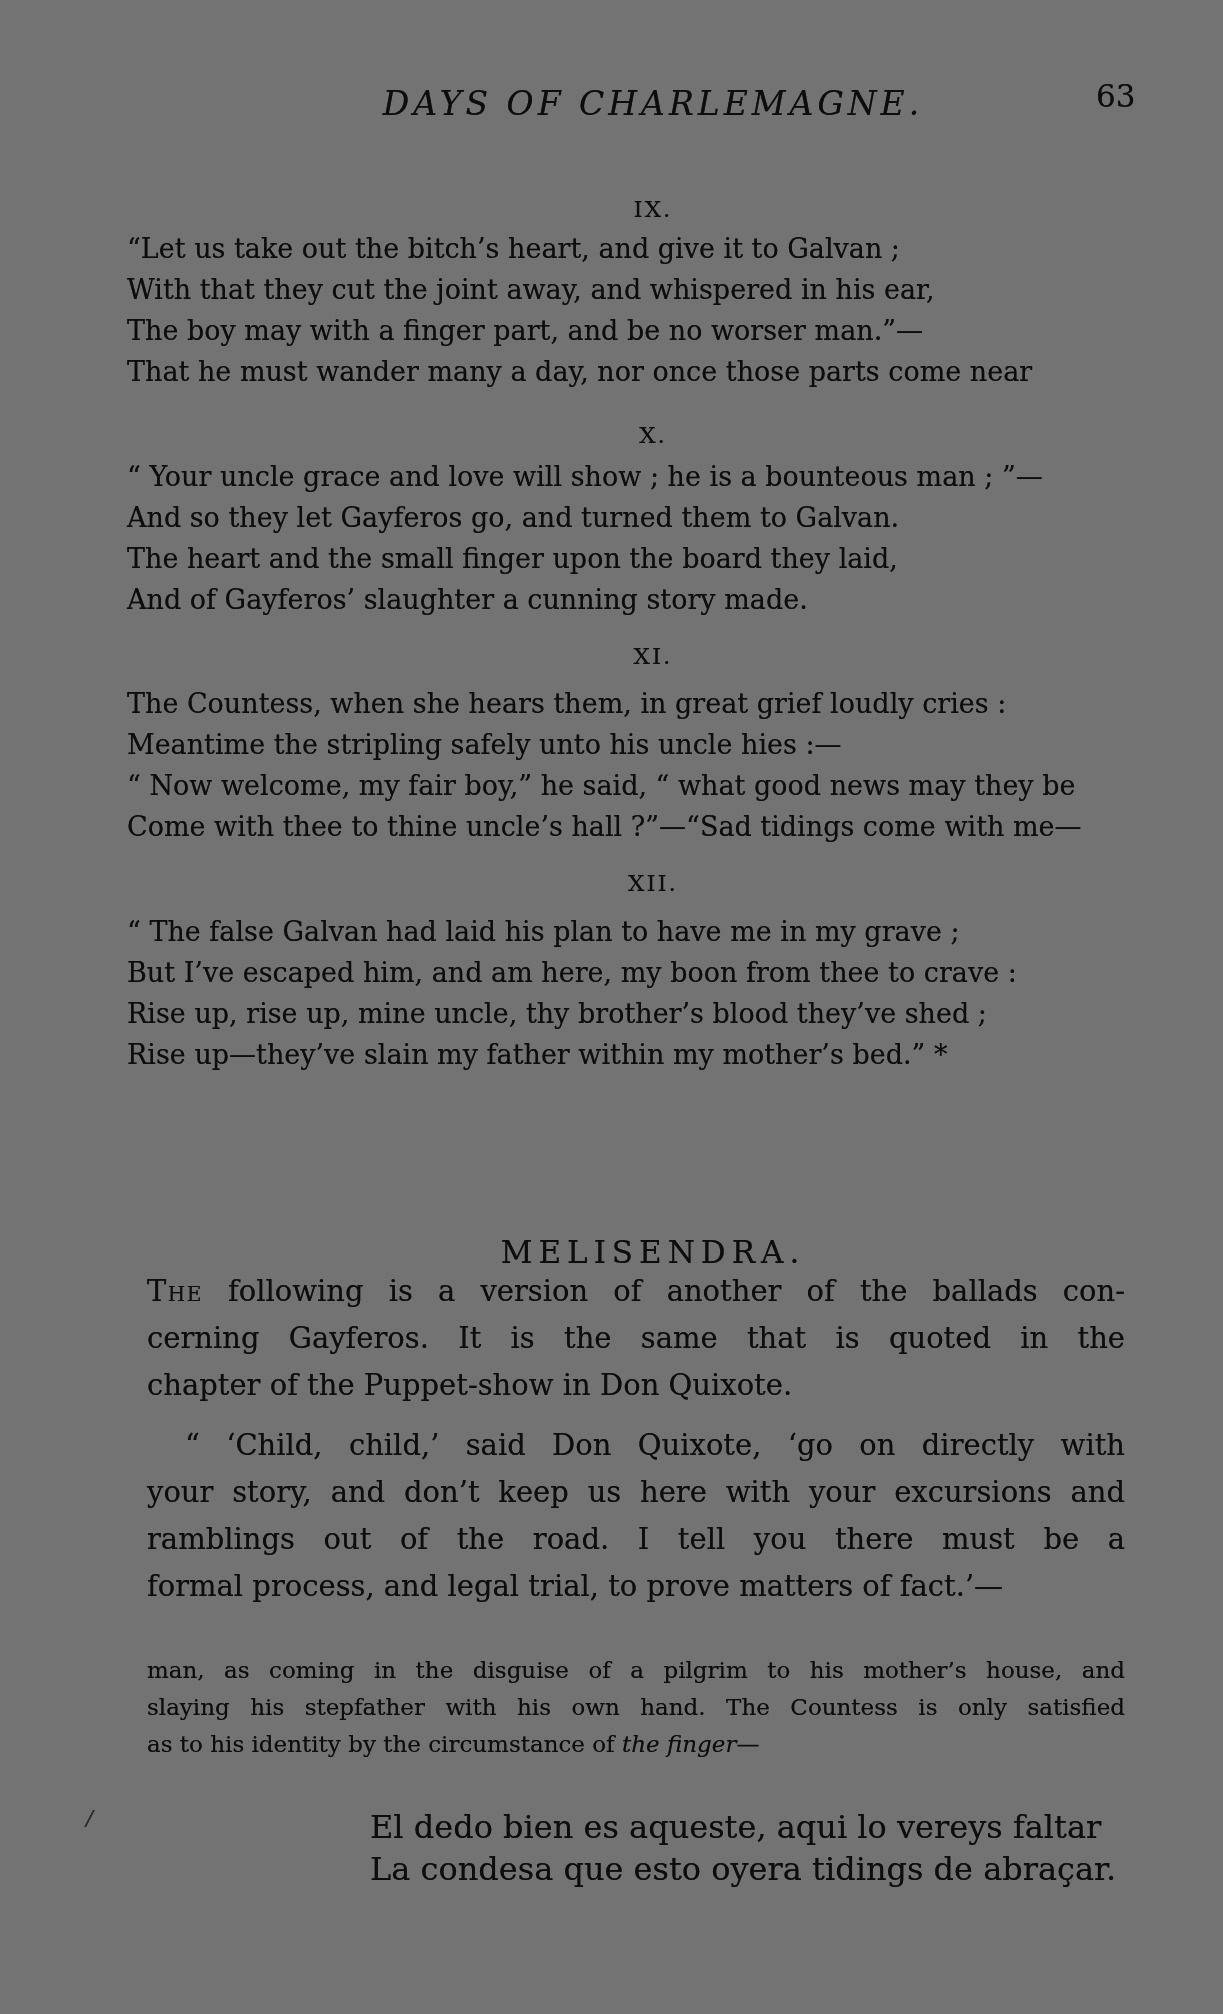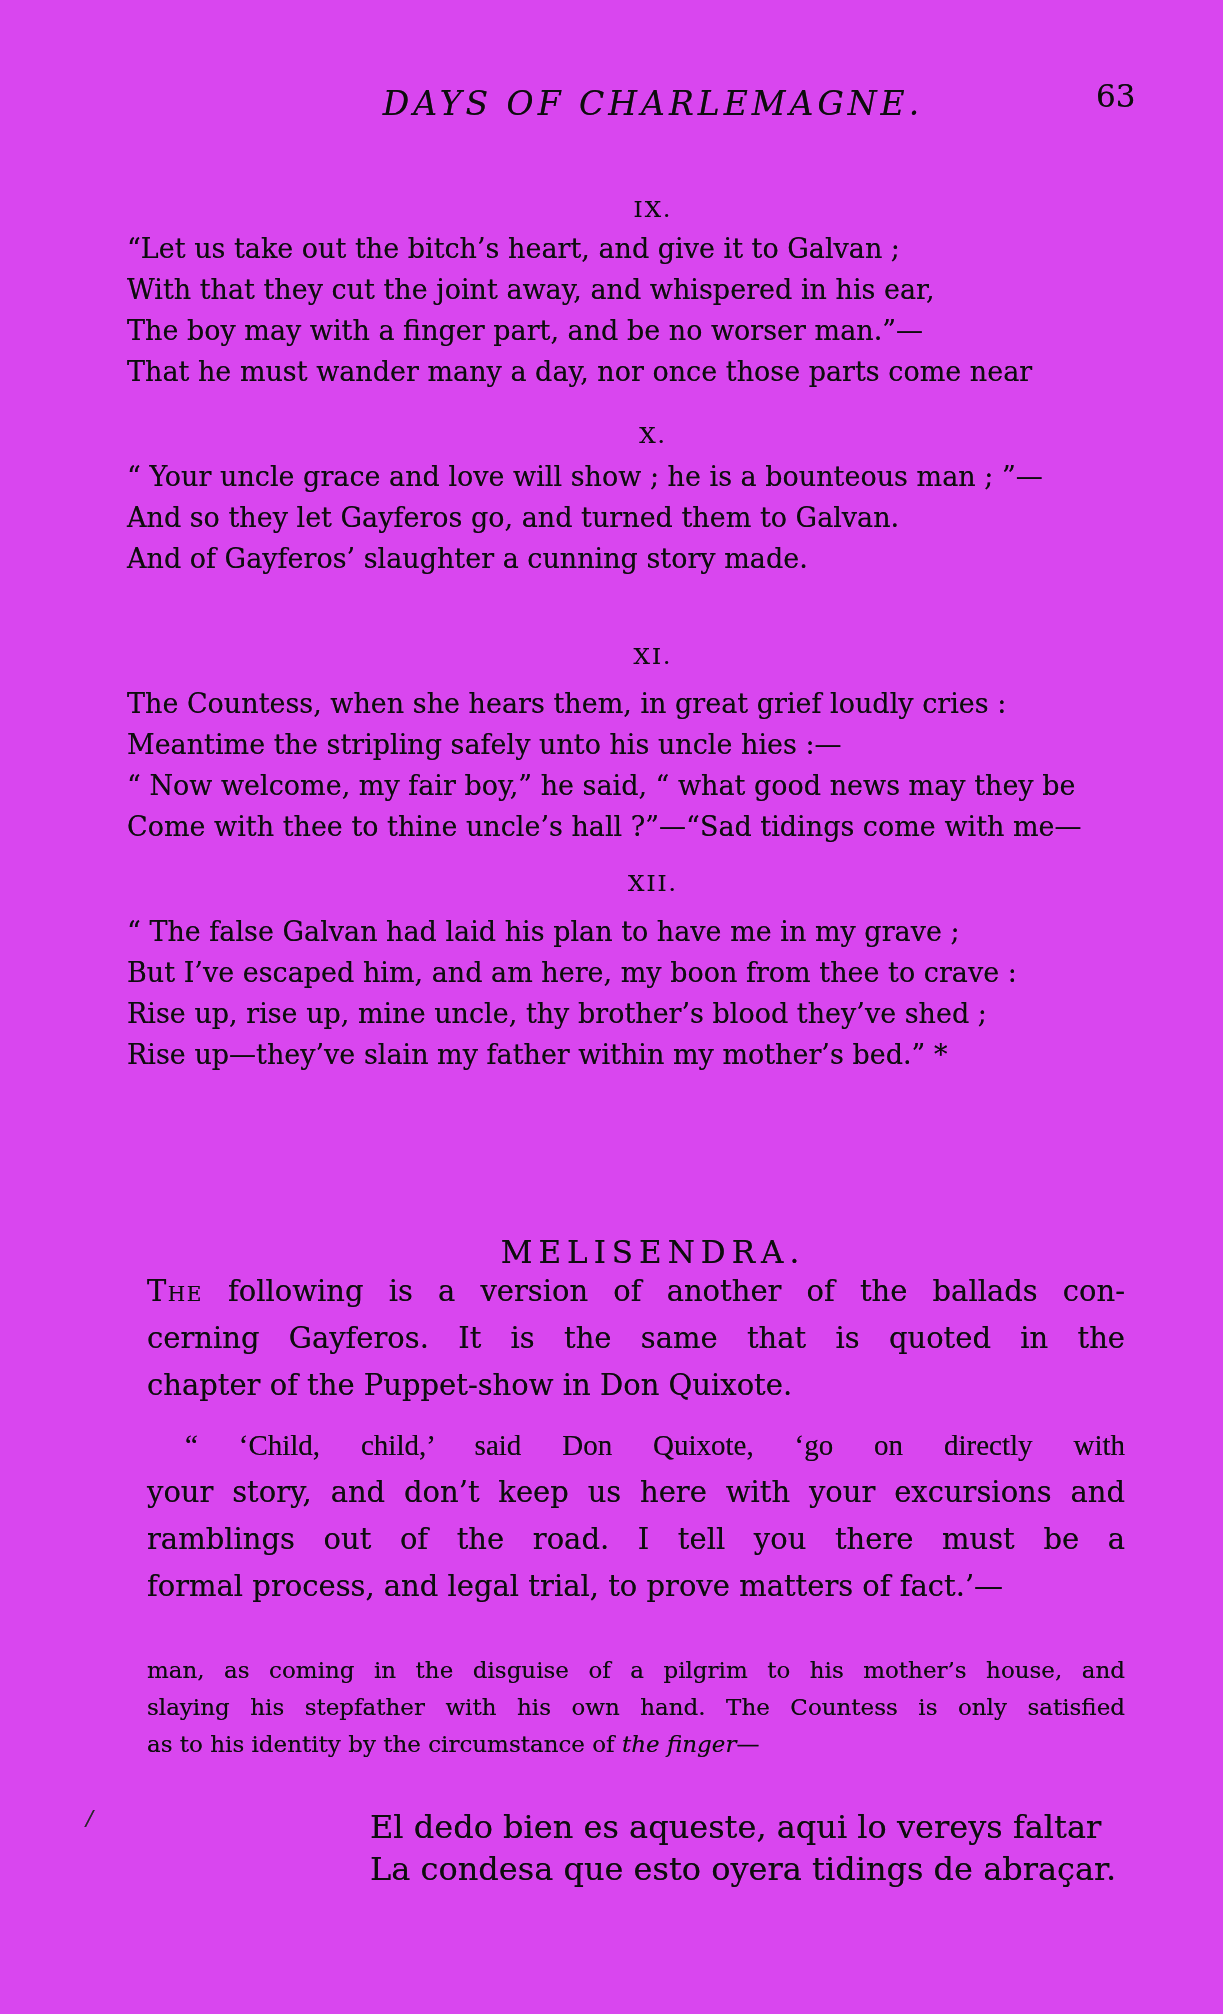--- a/index.html
+++ b/index.html
@@ -1,39 +1,39 @@
 <!DOCTYPE html>
 <html><head>
 <meta charset="utf-8">
 <style>
   html,body { margin:0; padding:0; background:#e8e8e8; }
   .page {
     position:relative;
     width:1223px; height:2014px;
-    background:#d946ef;
+    background:#737373;
     font-family:"DejaVu Serif", serif;
     color:#0d0d0d;
     text-shadow:0 0 0.5px rgba(0,0,0,0.55);
     overflow:hidden;
   }
   .center-band { position:absolute; left:130px; width:1046px; text-align:center; }
   .running-head { top:84px; font-style:italic; font-size:33px; letter-spacing:4px; white-space:nowrap; }
   .page-num { position:absolute; left:1096px; top:78px; font-size:31px; }
 
   .stanza-num { font-size:23px; letter-spacing:2px; }
   .stanza { position:absolute; left:127px; width:1070px; font-size:27px; line-height:41px; }
   .vline { white-space:nowrap; }
 
   .section-heading { font-size:31px; letter-spacing:6px;margin-top:32px; }
 
   .para { position:absolute; left:147px; width:978px; font-size:29px; line-height:47px; }
   .fnote { position:absolute; left:147px; width:978px; font-size:23px; line-height:37px; }
   .just { text-align:justify; text-align-last:justify; }
   .pline, .fline { width:100%; }
-  .indent { text-indent:38px;font-family:Liberation Serif, serif; }
+  .indent { text-indent:38px; }
   .smallcaps { font-variant:small-caps; letter-spacing:1.5px; }
   .it { font-style:italic; }
   .fn-marker { padding-right:10px; }
 
   .fn-verse { position:absolute; left:370px; top:1806px; font-size:32px; line-height:42px; white-space:nowrap; }
 
   .stray { position:absolute; left:86px; top:1806px; font-size:21px; font-style:italic; color:#2a2a2a; }
 </style>
 </head>
 <body>
@@ -50,20 +50,21 @@
     <div class="vline">“Let us take out the bitch’s heart, and give it to Galvan ;</div>
     <div class="vline">With that they cut the joint away, and whispered in his ear,</div>
     <div class="vline">The boy may with a finger part, and be no worser man.”—</div>
     <div class="vline">That he must wander many a day, nor once those parts come near</div>
   </div>
 
   <div class="center-band stanza-num" style="top:422px">X.</div>
   <div class="stanza" style="top:456px">
     <div class="vline">“ Your uncle grace and love will show ; he is a bounteous man ; ”—</div>
     <div class="vline">And so they let Gayferos go, and turned them to Galvan.</div>
+    <div class="vline">The heart and the small finger upon the board they laid,</div>
     <div class="vline">And of Gayferos’ slaughter a cunning story made.</div>
   </div>
 
   <div class="center-band stanza-num" style="top:643px">XI.</div>
   <div class="stanza" style="top:683px">
     <div class="vline">The Countess, when she hears them, in great grief loudly cries :</div>
     <div class="vline">Meantime the stripling safely unto his uncle hies :—</div>
     <div class="vline">“ Now welcome, my fair boy,” he said, “ what good news may they be</div>
     <div class="vline">Come with thee to thine uncle’s hall ?”—“Sad tidings come with me—</div>
   </div>

